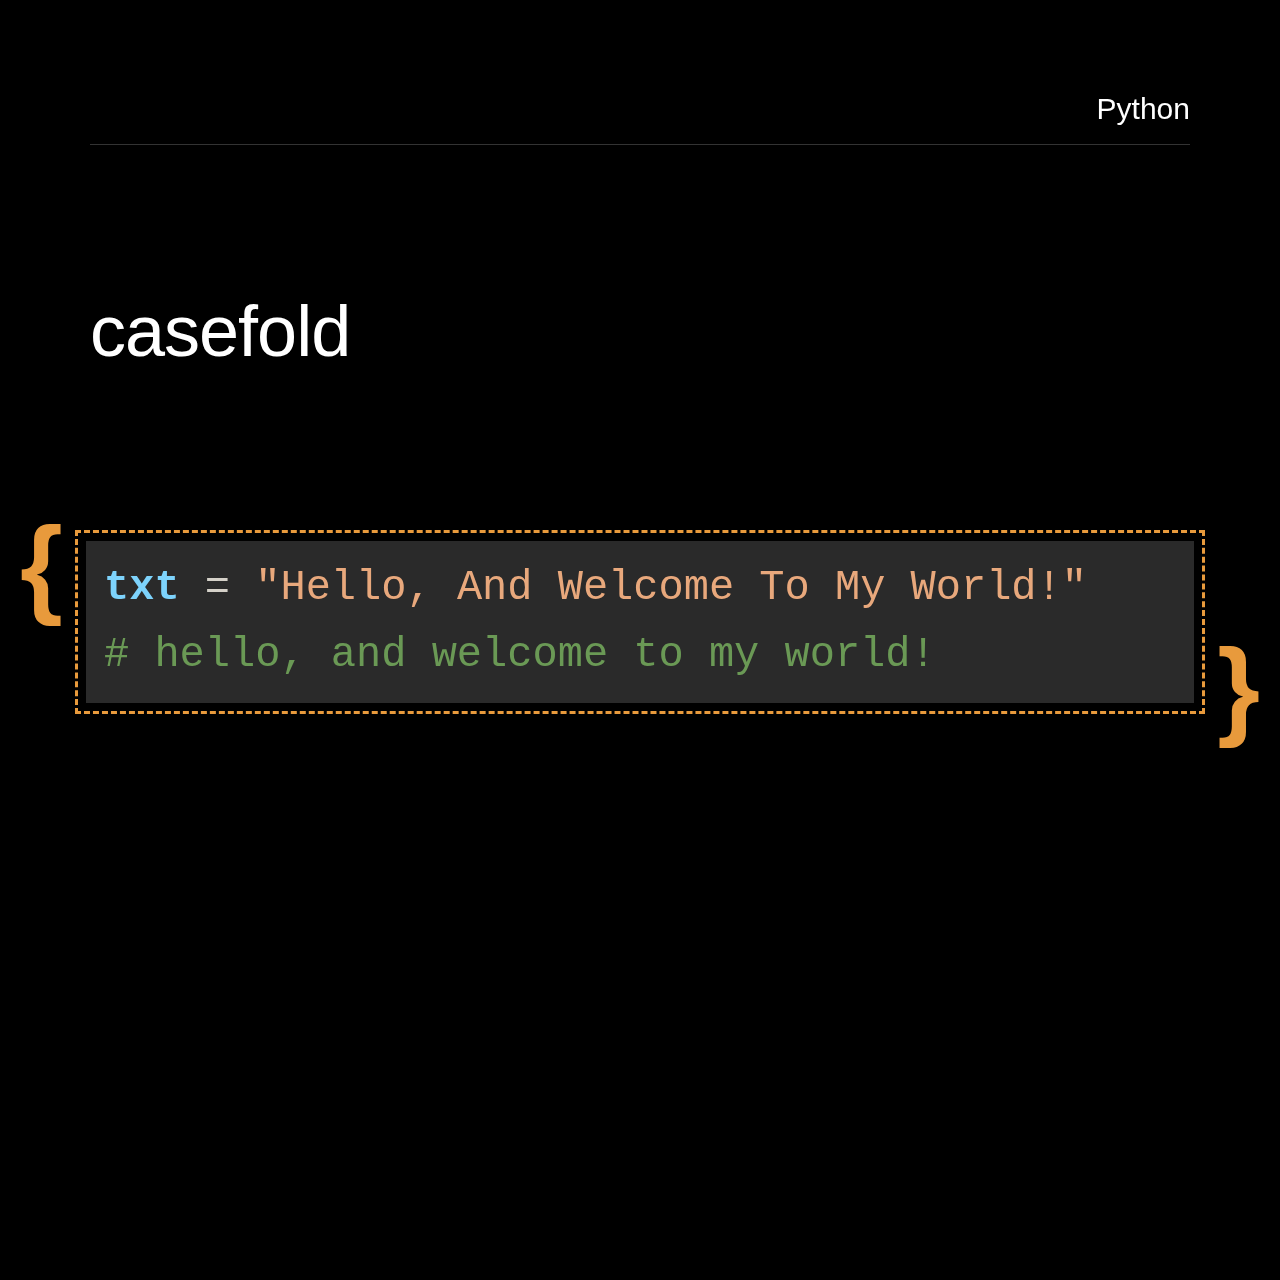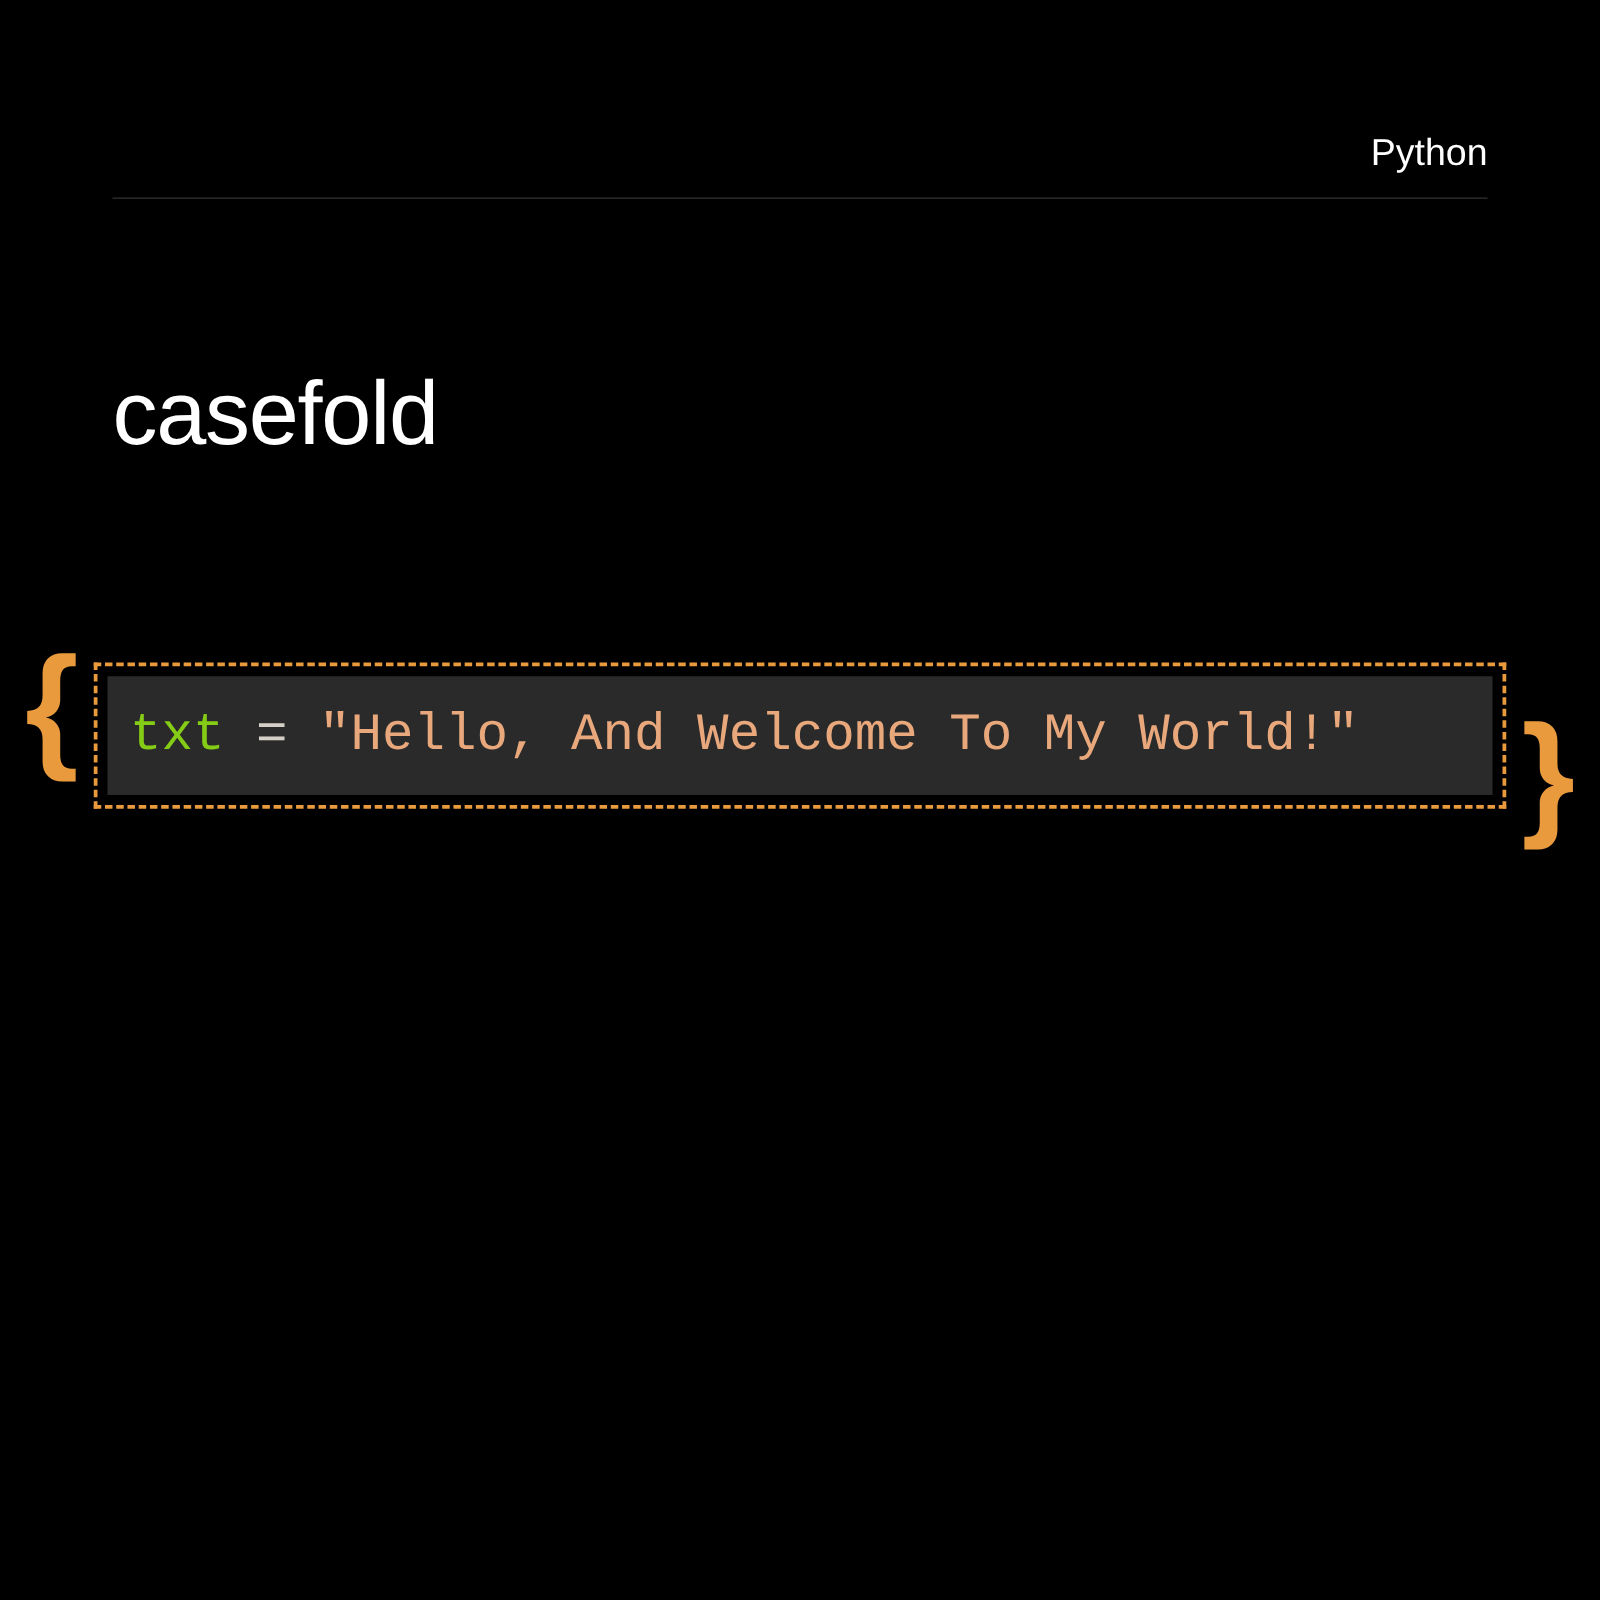--- a/index.html
+++ b/index.html
@@ -12,21 +12,21 @@
       width: 1280px;
       height: 1280px;
       background-color: #000000;
       font-family: -apple-system, BlinkMacSystemFont, 'Segoe UI', Arial, sans-serif;
       overflow: hidden;
       position: relative;
     }
     
     .header {
       position: absolute;
-      top: 106px;
+      top: 92px;
       left: 90px;
       right: 90px;
       display: flex;
       justify-content: flex-end;
       border-bottom: 1px solid #333;
       padding-bottom: 18px;
     }
     
     .language-label {
       color: #ffffff;
@@ -86,37 +86,38 @@
       padding: 14px 18px;
     }
     
     .code-line {
       font-family: 'Menlo', 'Consolas', 'Courier New', monospace;
       font-size: 42px;
       line-height: 1.6;
       white-space: pre;
     }
     
-    .c-var { color: #84cc16; }
+    .c-var { color: #7dd3fc; font-weight: bold; }
     .c-op { color: #d4d0c8; }
     .c-string { color: #e8a87c; }
     .c-func { color: #f5f0d8; }
     .c-punct { color: #d4d0c8; }
     .c-comment { color: #6a9955; }
   </style>
 </head>
 <body>
 
 <div class="header">
   <span class="language-label">Python</span>
 </div>
 
 <h1 class="title">casefold</h1>
 
 <div class="code-container">
   <span class="brace-left">{</span>
   <div class="code-box">
     <div class="code-inner">
       <div class="code-line"><span class="c-var">txt</span><span class="c-op"> = </span><span class="c-string">"Hello, And Welcome To My World!"</span></div>
+      <div class="code-line"><span class="c-comment"># hello, and welcome to my world!</span></div>
     </div>
   </div>
   <span class="brace-right">}</span>
 </div>
 
 </body></html>

